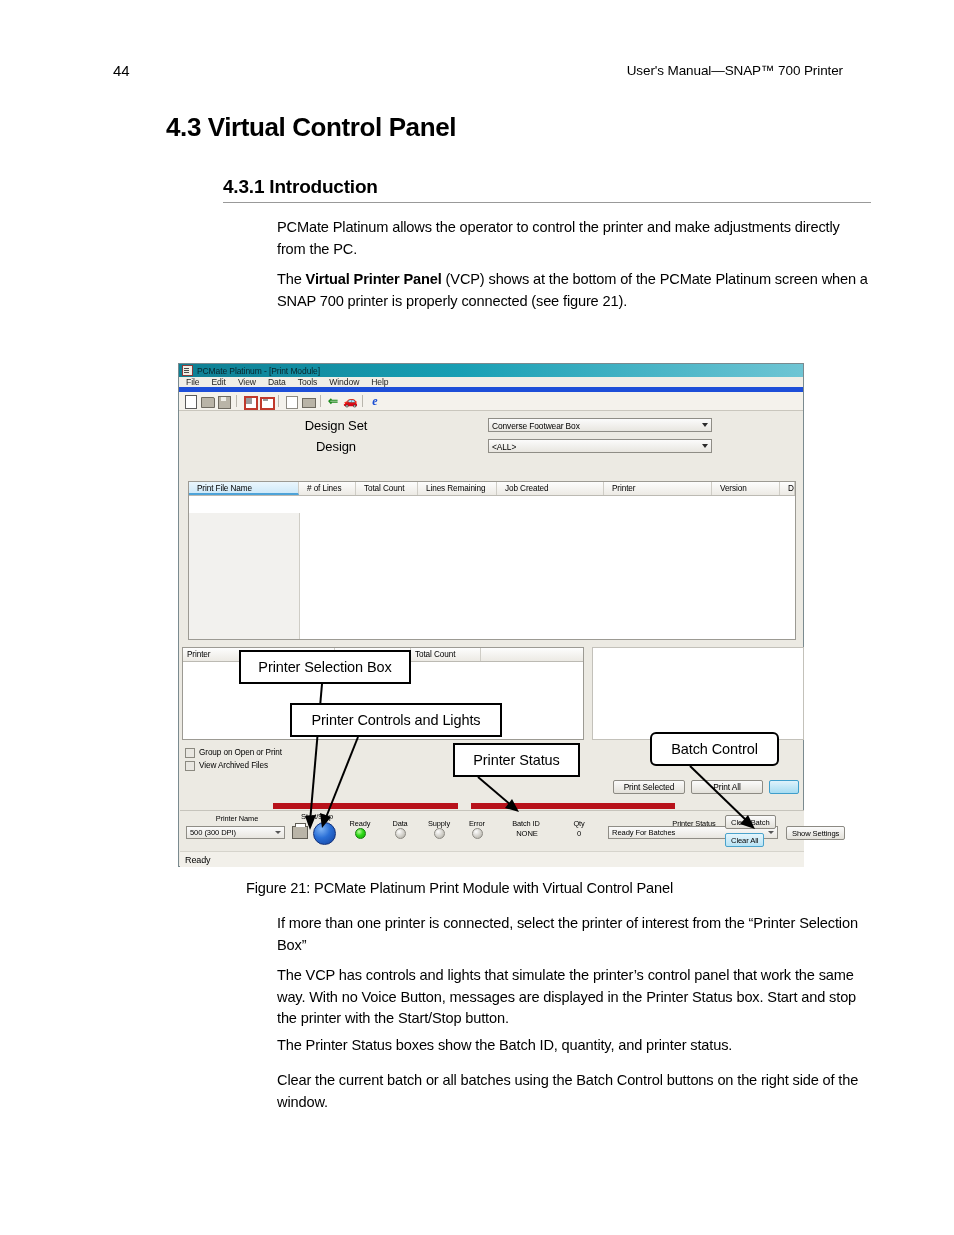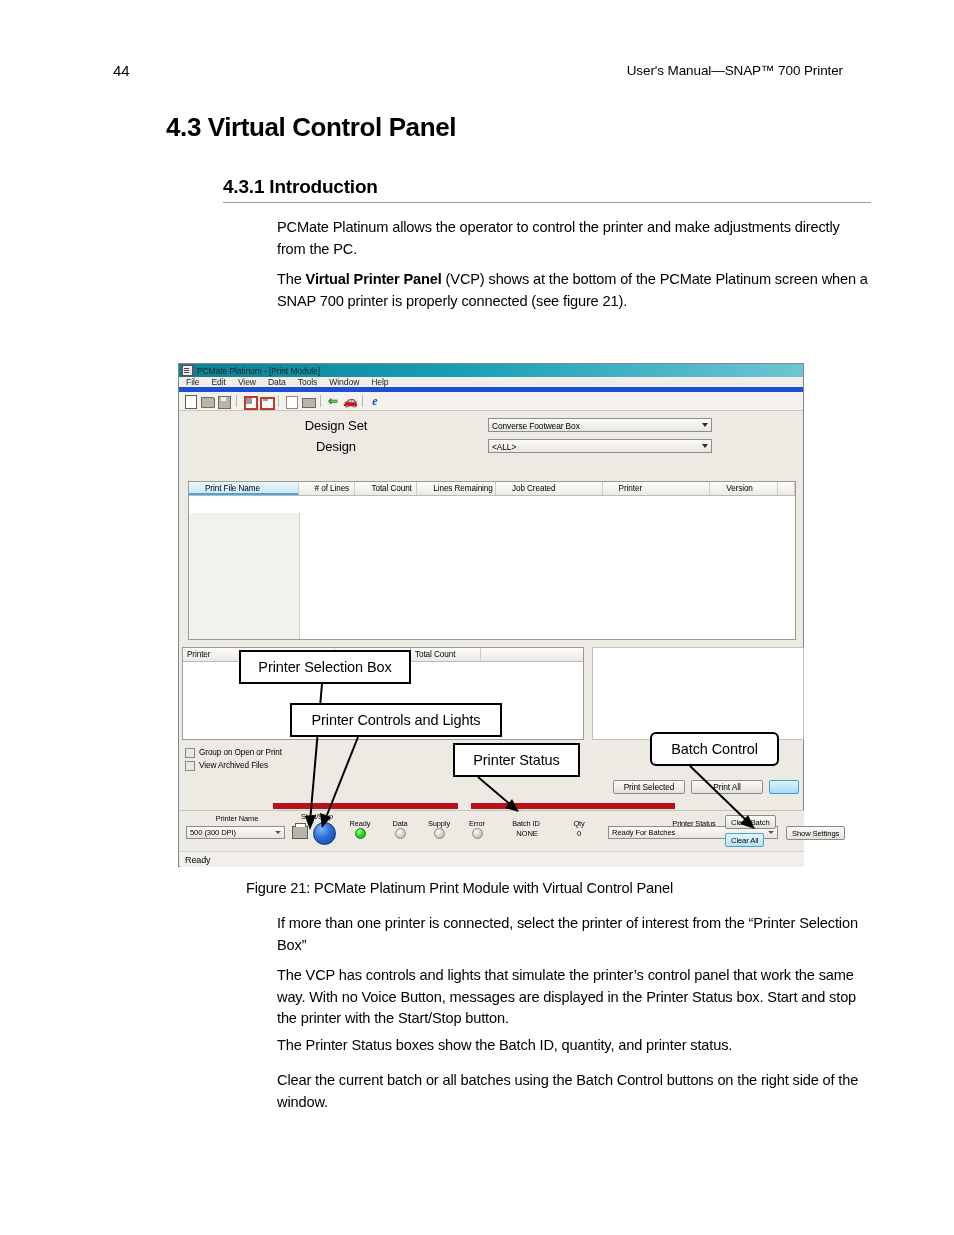--- a/index.html
+++ b/index.html
@@ -264,21 +264,21 @@
     box-sizing: border-box;
   }
   .grid-head {
     display: flex;
     height: 13px;
     background: linear-gradient(#fdfdfd,#eceae4);
     border-bottom: 1px solid #bcbab3;
   }
   .gh {
     font-size: 8.2px;
-    padding-left: 16px;
+    padding-left: 8px;
     line-height: 13px;
     border-right: 1px solid #cfcdc6;
     box-sizing: border-box;
     letter-spacing: -0.1px;
     white-space: nowrap;
     overflow: hidden;
   }
   .gh.sel { background: linear-gradient(#eaf6fd,#cfe9f8); border-bottom: 2px solid #4ea3d8; }
   .grid-body { position: relative; height: 144px; }
   .grid-col1 {

